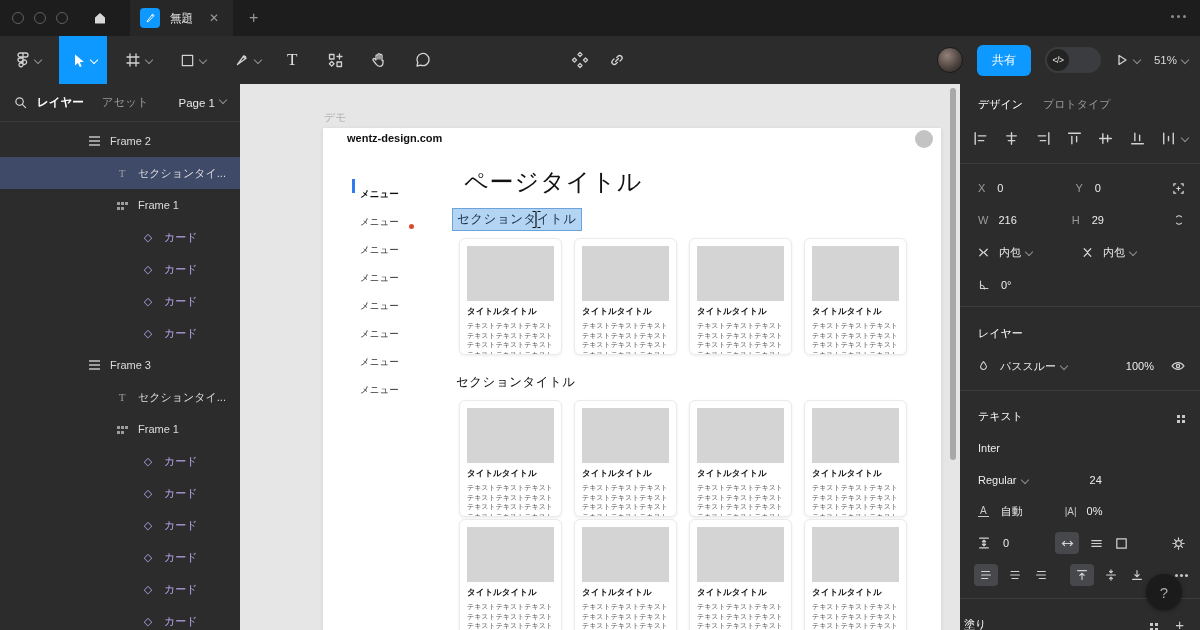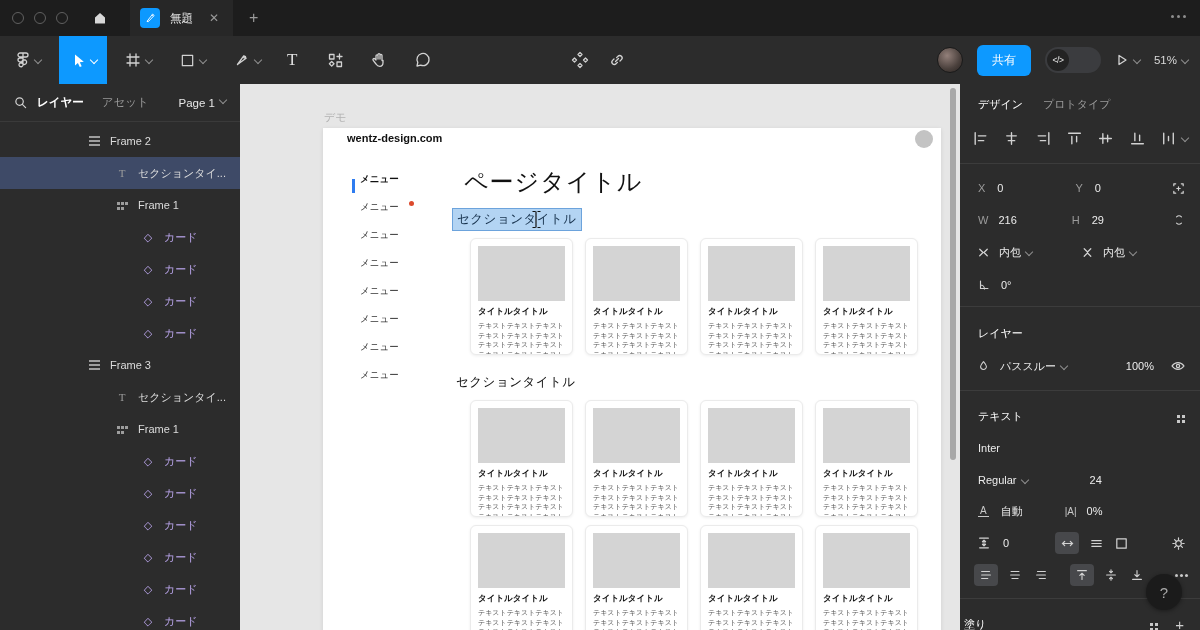--- a/index.html
+++ b/index.html
@@ -55,30 +55,30 @@
 
   
   .canvas{position:absolute;left:240px;top:84px;width:720px;height:546px;background:#e6e6e6;overflow:hidden}
   .frame-label{position:absolute;left:84px;top:26px;font-size:11px;color:#b2b2b2}
   .dframe{position:absolute;left:83px;top:44px;width:618px;height:560px;background:#fff;box-shadow:0 1px 4px rgba(0,0,0,.10);overflow:hidden}
   .site-logo{position:absolute;left:24px;top:4px;font-size:11px;font-weight:bold;color:#111}
   .site-nav{position:absolute;left:242px;top:7px;display:flex;gap:24px}
   .site-nav span{font-size:8.5px;color:#222;font-weight:500}
   .site-avatar{position:absolute;left:592px;top:2px;width:18px;height:18px;border-radius:50%;background:#c3c3c3}
   .cmenu{position:absolute;left:29px;top:45px;width:90px}
-  .cmenu-item{position:relative;height:28px;font-size:9.5px;color:#333;padding-left:8px;display:flex;align-items:flex-start}
+  .cmenu-item{position:relative;height:28px;font-size:9.5px;color:#333;padding-left:8px;display:flex;align-items:flex-end}
   .cmenu-item.active{font-weight:bold;color:#111}
   .cmenu-item.active::before{content:"";position:absolute;left:0;top:6px;width:2.5px;height:14px;background:#2e7cf0}
   .cmenu-item.dot::after{content:"";width:5px;height:5px;border-radius:50%;background:#dc4a2d;margin-left:10px}
   .cmain{position:absolute;left:132px;top:0;width:452px}
   .cpage-title{position:absolute;top:38px;left:9px;font-size:24px;color:#111;letter-spacing:1px}
   .csec1{position:absolute;top:81px;left:-2px;background:#b3d4f3;box-shadow:0 0 0 1px #6ca3dc;padding:2px 4px;font-size:12.5px;color:#17324d;letter-spacing:.5px}
   .ibeam{position:absolute;left:76px;top:0}
   .csec2{position:absolute;top:246px;left:1px;font-size:12.5px;color:#111;letter-spacing:.5px}
-  .cards{position:absolute;left:15px;display:flex;flex-wrap:wrap;gap:8px 12px;width:452px}
+  .cards{position:absolute;left:4px;display:flex;flex-wrap:wrap;gap:2px 12px;width:452px}
   .cards.g1{top:110px}.cards.g2{top:272px}
   .card{width:103px;height:117px;background:#fff;border:1px solid #ebebeb;border-radius:6px;box-shadow:0 1px 3px rgba(0,0,0,.07);padding:7px;overflow:hidden}
   .card-img{width:100%;height:55px;background:#d4d4d4;margin-bottom:5px}
   .card-title{font-size:8.5px;font-weight:bold;color:#111;margin-bottom:3px}
   .card-body{font-size:7px;line-height:9.5px;color:#555;height:38px;overflow:hidden;word-break:break-all}
   .cscroll{position:absolute;left:710px;top:4px;width:6px;height:372px;background:#a8a8a8;border-radius:3px}
 
   
   .panel{position:absolute;left:960px;top:84px;width:240px;height:546px;background:#2c2c2c;font-size:11px}
   .prow{position:absolute;left:0;width:240px;height:24px;display:flex;align-items:center}

